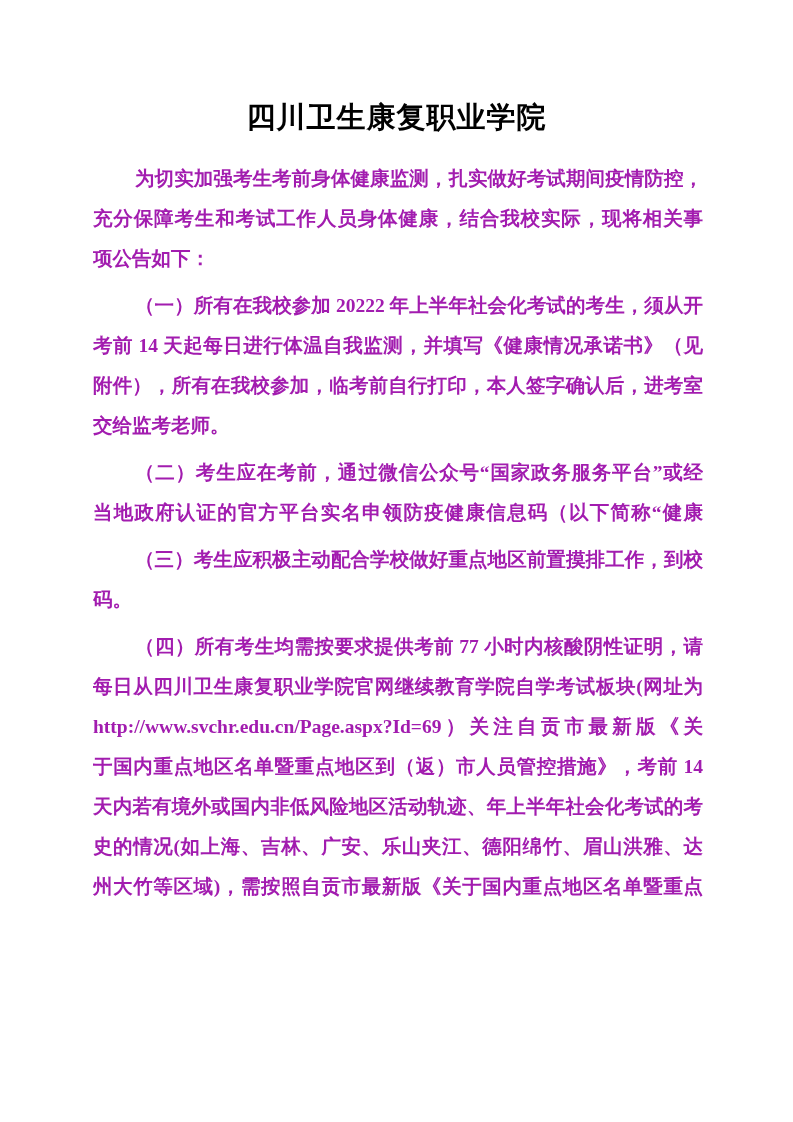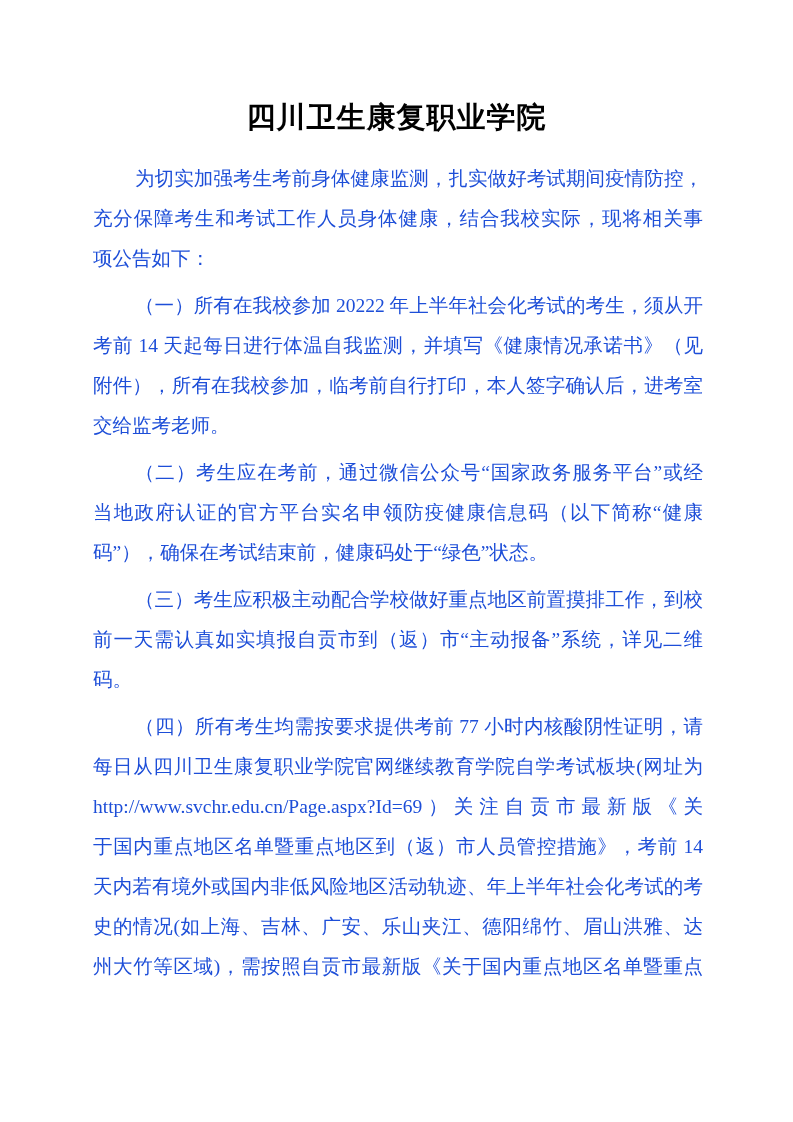--- a/index.html
+++ b/index.html
@@ -27,21 +27,22 @@
     font-size: 29px;
     line-height: 44px;
     letter-spacing: 1px;
     color: #000000;
     white-space: nowrap;
   }
   .content {
     width: 610px;
     margin: 20px 0 0 93px;
     font-family: "Liberation Serif", serif;
-    color: #1d4ed8;
+    color: #a21caf;
+    font-weight: bold;
   }
   .para { margin: 0; }
   .para + .para { margin-top: 7px; }
   .line {
     height: 40px;
     line-height: 40px;
     font-size: 19.5px;
     overflow: hidden;
     text-align: justify;
     text-align-last: justify;
@@ -74,26 +75,24 @@
     <div class="para">
       <div class="line first">（一）所有在我校参加 20222 年上半年社会化考试的考生，须从开</div>
       <div class="line">考前 14 天起每日进行体温自我监测，并填写《健康情况承诺书》（见</div>
       <div class="line">附件），所有在我校参加，临考前自行打印，本人签字确认后，进考室时</div>
       <div class="line end">交给监考老师。</div>
     </div>
 
     <div class="para">
       <div class="line first">（二）考生应在考前，通过微信公众号“国家政务服务平台”或经</div>
       <div class="line">当地政府认证的官方平台实名申领防疫健康信息码（以下简称“健康</div>
-      <div class="line end">码”），确保在考试结束前，健康码处于“绿色”状态。</div>
     </div>
 
     <div class="para">
       <div class="line first">（三）考生应积极主动配合学校做好重点地区前置摸排工作，到校</div>
-      <div class="line">前一天需认真如实填报自贡市到（返）市“主动报备”系统，详见二维</div>
       <div class="line end">码。</div>
     </div>
 
     <div class="para">
       <div class="line first">（四）所有考生均需按要求提供考前 77 小时内核酸阴性证明，请</div>
       <div class="line">每日从四川卫生康复职业学院官网继续教育学院自学考试板块(网址为</div>
       <div class="line">http://www.svchr.edu.cn/Page.aspx?Id=69）关注自贡市最新版《关</div>
       <div class="line">于国内重点地区名单暨重点地区到（返）市人员管控措施》，考前 14</div>
       <div class="line">天内若有境外或国内非低风险地区活动轨迹、年上半年社会化考试的考生</div>
       <div class="line">史的情况(如上海、吉林、广安、乐山夹江、德阳绵竹、眉山洪雅、达</div>

